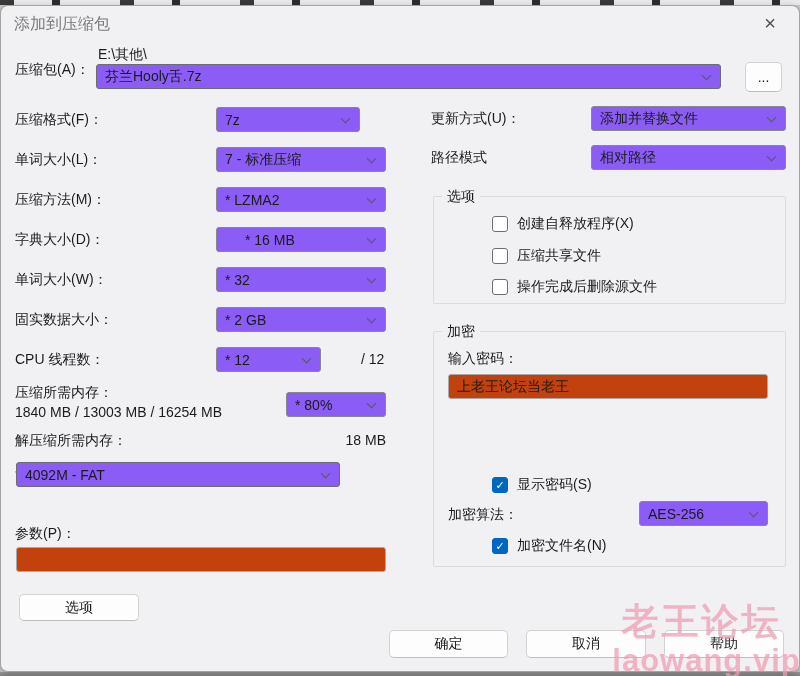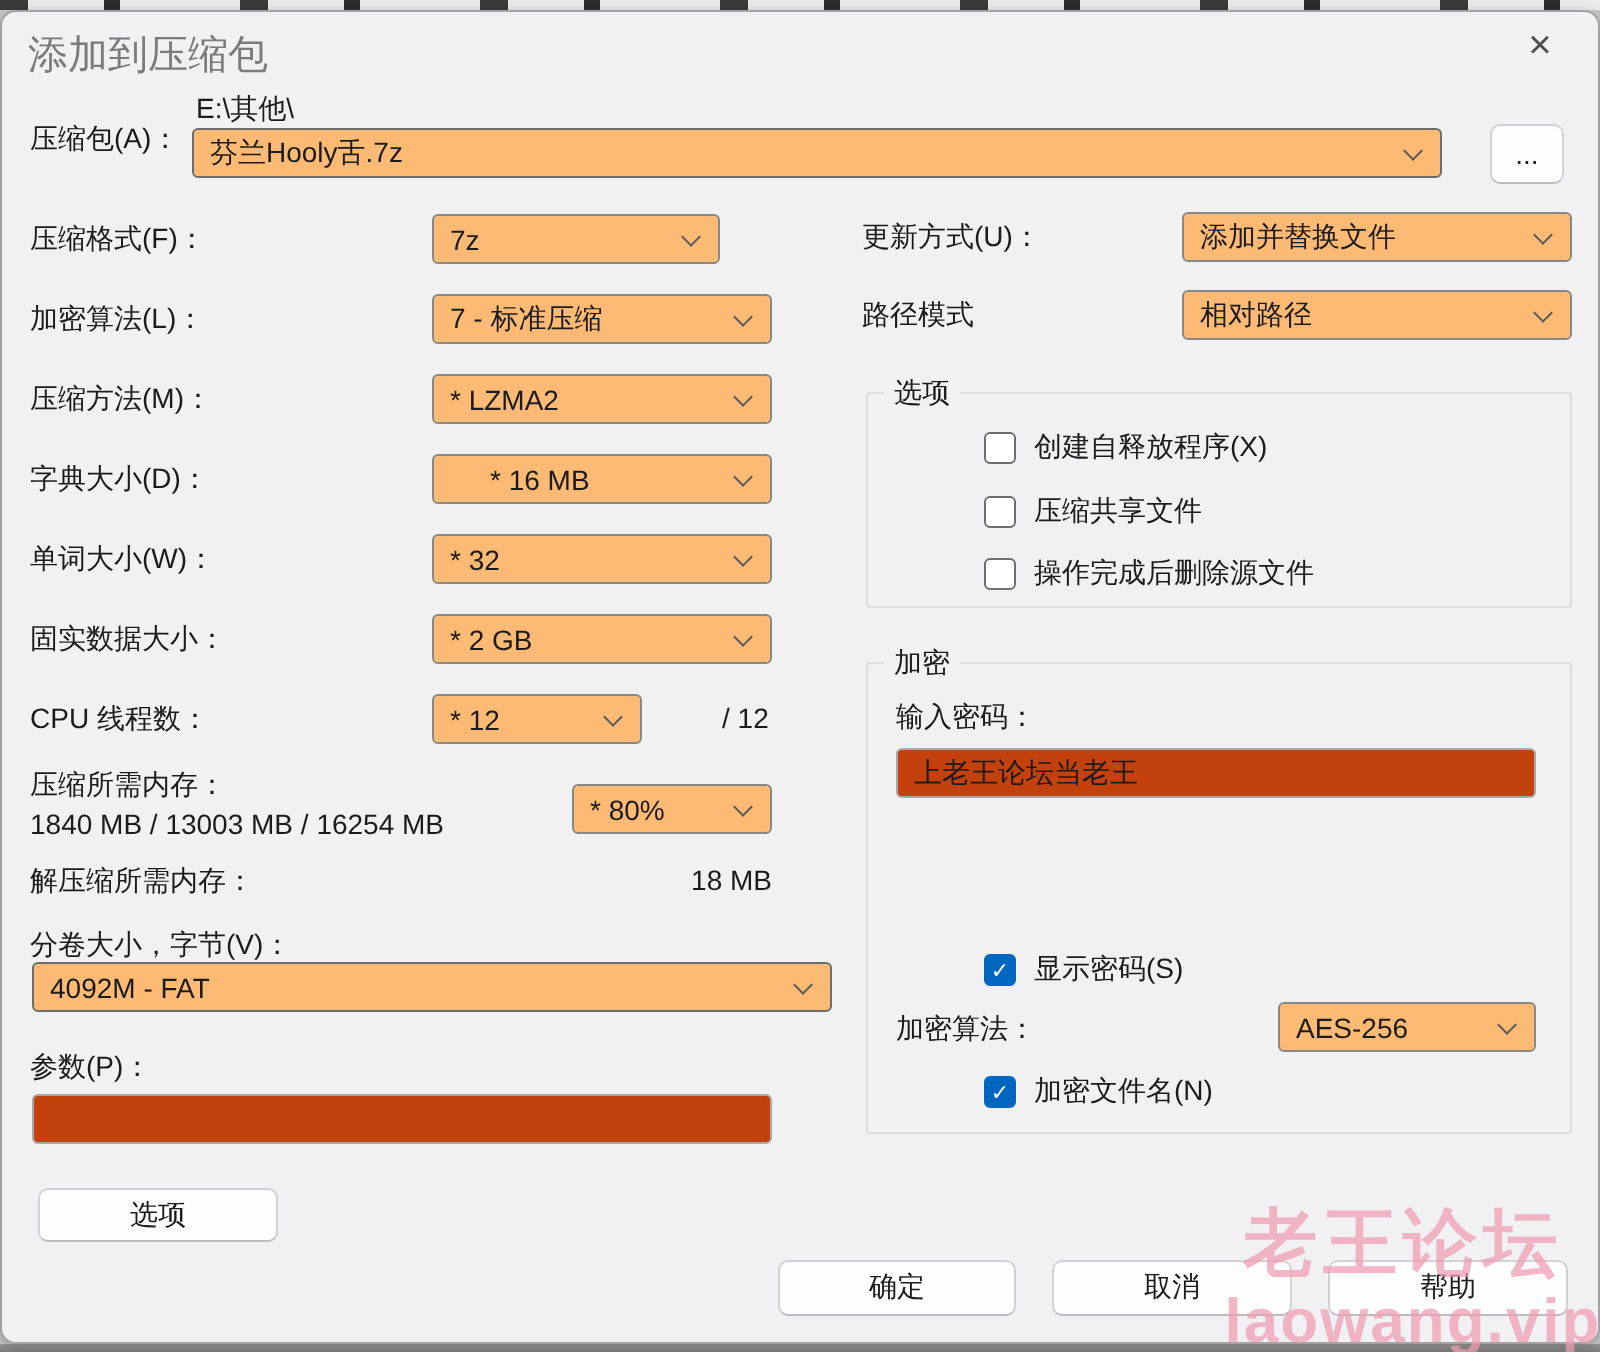--- a/index.html
+++ b/index.html
@@ -23,31 +23,31 @@
   }
   .dialog {
     position:absolute; top:5px; left:0; right:0; bottom:4px;
     background:#f1f1f3;
     border:1px solid #a3a3a3;
     border-radius:8px;
     box-shadow:0 2px 8px rgba(0,0,0,.25);
   }
   .title {
     position:absolute; top:8px; left:13px;
-    color:#7b7b7b; font-size:20px;
+    color:#7b7b7b; font-size:16px;
   }
   .close-btn {
     position:absolute; top:4px; right:12px; width:34px; height:26px;
     display:flex; align-items:center; justify-content:center;
     color:#4f4f4f; font-size:20px; line-height:1; border-radius:5px;
   }
   .lbl { position:absolute; white-space:nowrap; }
   .combo {
     position:absolute; height:25px;
-    background:#fdba74; border:1px solid #888;
+    background:#8b5cf6; border:1px solid #888;
     border-radius:3px;
     display:flex; align-items:center;
     padding:0 24px 0 8px; white-space:nowrap; overflow:hidden;
   }
   .chev {
     position:absolute; right:10px; top:50%;
     width:7px; height:7px;
     border-right:1.5px solid #5a5a5a; border-bottom:1.5px solid #5a5a5a;
     transform:translateY(-72%) rotate(45deg);
   }
@@ -116,21 +116,21 @@
   <div class="btn" style="left:744px; top:56px; width:37px; height:30px;">
     <span>...</span>
   </div>
 
   <span class="lbl" style="left:14px; top:105px;">压缩格式(F)：</span>
   <div class="combo" style="left:215px; top:101px; width:144px;">
     <span>7z</span>
     <span class="chev"></span>
   </div>
 
-  <span class="lbl" style="left:14px; top:145px;">加密算法(L)：</span>
+  <span class="lbl" style="left:14px; top:145px;">单词大小(L)：</span>
   <div class="combo" style="left:215px; top:141px; width:170px;">
     <span>7 - 标准压缩</span>
     <span class="chev"></span>
   </div>
 
   <span class="lbl" style="left:14px; top:185px;">压缩方法(M)：</span>
   <div class="combo" style="left:215px; top:181px; width:170px;">
     <span>* LZMA2</span>
     <span class="chev"></span>
   </div>
@@ -164,21 +164,21 @@
   <span class="lbl" style="left:14px; top:398px;">1840 MB / 13003 MB / 16254 MB</span>
   <div class="combo" style="left:285px; top:386px; width:100px;">
     <span>* 80%</span>
     <span class="chev"></span>
   </div>
 
   <span class="lbl" style="left:14px; top:426px;">解压缩所需内存：</span>
   <span class="lbl right-val" style="left:305px; top:426px; width:80px;">18 MB</span>
 
   <span class="lbl" style="left:14px; top:458px;">分卷大小，字节(V)：</span>
-  <div class="combo" style="left:15px; top:475px; width:400px; border-color:#6d6d6d;">
+  <div class="combo" style="left:15px; top:456px; width:324px; border-color:#6d6d6d;">
     <span>4092M - FAT</span>
     <span class="chev"></span>
   </div>
 
   <span class="lbl" style="left:14px; top:519px;">参数(P)：</span>
   <div class="inputbox" style="left:15px; top:541px; width:370px;">
     <span></span>
   </div>
 
   <div class="btn" style="left:18px; top:588px; width:120px; height:27px;">

